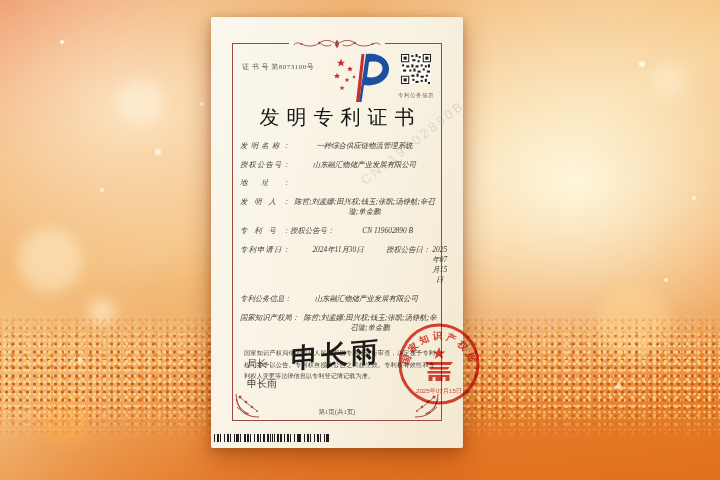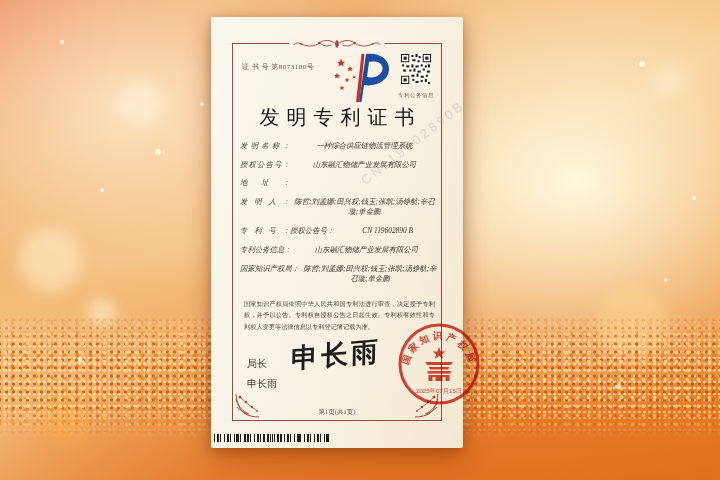--- a/index.html
+++ b/index.html
@@ -234,20 +234,26 @@
       <div class="row">
         <span class="lbl">发明人：</span>
         <span class="val">陈哲;刘孟娜;田兴权;钱玉;张凯;汤铮航;辛召璇;单金鹏</span>
       </div>
 
       <div class="row pair">
         <span class="lbl">专利号：</span>
         <span class="lbl2">授权公告号：</span>
         <span class="val">CN 119602890 B</span>
       </div>
+      <div class="row pair">
+        <span class="lbl">专利申请日：</span>
+        <span class="val v1">2024年11月30日</span>
+        <span class="lbl2">授权公告日：</span>
+        <span class="val">2025年07月15日</span>
+      </div>
 
       <div class="row">
         <span class="lbl wide">专利公务信息：</span>
         <span class="val">山东融汇物储产业发展有限公司</span>
       </div>
       <div class="row">
         <span class="lbl wide">国家知识产权局：</span>
         <span class="val">陈哲;刘孟娜;田兴权;钱玉;张凯;汤铮航;辛召璇;单金鹏</span>
       </div>
 

